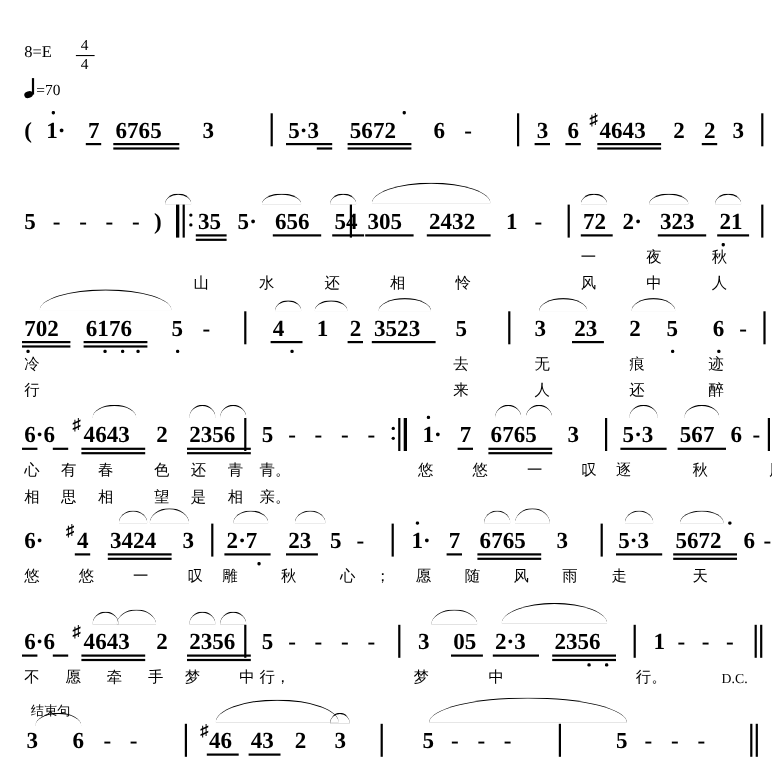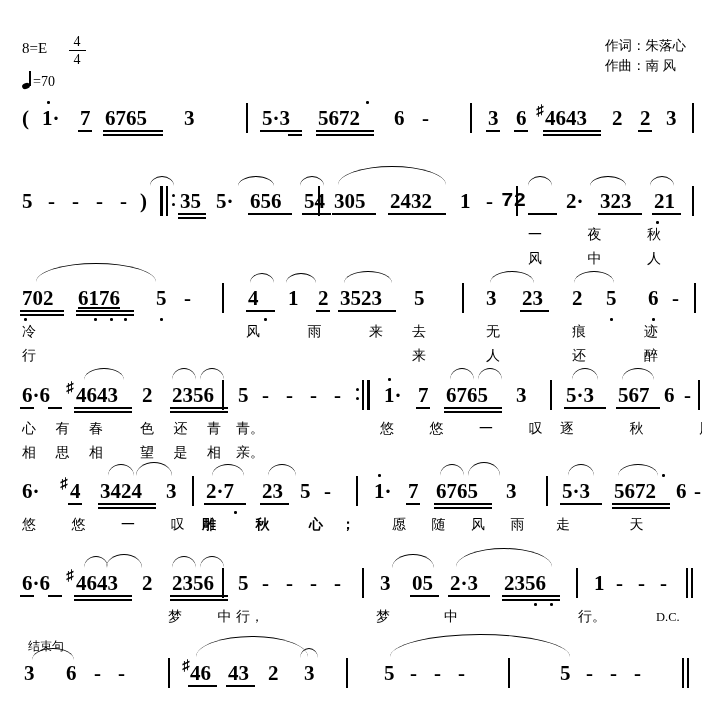--- a/index.html
+++ b/index.html
@@ -72,24 +72,20 @@
       <span class="bar"></span>
       <span class="num">4</span>
     </div>
     <div class="tempo">
       <span class="qnote">
         <span class="head"></span><span class="stem"></span>
       </span><span>=70</span>
     </div>
   </div>
 
-  <div class="credits">
-    <div>作词：朱落心</div>
-    <div>作曲：南  风</div>
-  </div>
 
   <div class="line" style="top:105px;">
     <div class="notes">
       <span class="n thin" style="left:22px;">(</span>
       <span class="n" style="left:42px;">1·</span>
       <div class="dot" style="left:47px;top:-4px;"></div>
       <span class="n" style="left:80px;">7</span>
       <div class="beam" style="left:78px;top:25px;width:14px;"></div>
       <span class="n" style="left:105px;">6765</span>
       <div class="beam" style="left:103px;top:25px;width:60px;"></div>
@@ -160,45 +156,46 @@
       <span class="n" style="left:334px;">305</span>
       <div class="beam" style="left:332px;top:25px;width:44px;"></div>
       <span class="n" style="left:390px;">2432</span>
       <div class="beam" style="left:388px;top:25px;width:58px;"></div>
       <span class="n" style="left:460px;">1</span>
       <span class="n thin" style="left:486px;">-</span>
 
       <div class="bl" style="left:516px;top:-2px;height:30px;"></div>
 
       <div class="tie" style="left:528px;top:-12px;width:24px;"></div>
-      <span class="n" style="left:501px;font-family:Liberation Mono, monospace;">72</span>
+      <span class="n" style="left:530px;">72</span>
       <div class="beam" style="left:528px;top:25px;width:29px;"></div>
       <span class="n" style="left:566px;">2·</span>
       <div class="tie" style="left:590px;top:-12px;width:36px;"></div>
       <span class="n" style="left:600px;">323</span>
       <div class="beam" style="left:598px;top:25px;width:44px;"></div>
       <div class="tie" style="left:650px;top:-12px;width:24px;"></div>
       <span class="n" style="left:654px;">21</span>
       <div class="beam" style="left:652px;top:25px;width:29px;"></div>
       <div class="dot" style="left:656px;top:33px;"></div>
       <div class="bl" style="left:692px;top:-2px;height:30px;"></div>
     </div>
 
+    <div class="lyr" style="left:176px;top:62px;letter-spacing:21px;">山 水 还 相 怜</div>
     <div class="lyr" style="left:528px;top:38px;letter-spacing:21px;">一 夜 秋 水</div>
     <div class="lyr" style="left:528px;top:62px;letter-spacing:21px;">风 中 人 独</div>
   </div>
 
   <div class="line" style="top:285px;">
     <div class="notes">
       <div class="tie" style="left:36px;top:-22px;width:120px;height:18px;"></div>
       <span class="n" style="left:22px;">702</span>
       <div class="beam" style="left:20px;top:25px;width:44px;"></div>
       <div class="beam" style="left:20px;top:29px;width:44px;"></div>
       <div class="dot" style="left:24px;top:33px;"></div>
-      <span class="n" style="left:78px;text-decoration:underline;">6176</span>
+      <span class="n" style="left:78px;">6176</span>
       <div class="beam" style="left:76px;top:25px;width:58px;"></div>
       <div class="beam" style="left:76px;top:29px;width:58px;"></div>
       <div class="dot" style="left:94px;top:33px;"></div>
       <div class="dot" style="left:110px;top:33px;"></div>
       <div class="dot" style="left:124px;top:33px;"></div>
       <span class="n" style="left:156px;">5</span>
       <div class="dot" style="left:160px;top:33px;"></div>
       <span class="n thin" style="left:184px;">-</span>
 
       <div class="bl" style="left:222px;top:-2px;height:30px;"></div>
@@ -227,21 +224,20 @@
       <span class="n" style="left:606px;">5</span>
       <div class="dot" style="left:610px;top:33px;"></div>
       <span class="n" style="left:648px;">6</span>
       <div class="dot" style="left:652px;top:33px;"></div>
       <span class="n thin" style="left:672px;">-</span>
       <div class="bl" style="left:694px;top:-2px;height:30px;"></div>
     </div>
 
     <div class="lyr" style="left:22px;top:38px;">冷</div>
     <div class="lyr" style="left:22px;top:62px;">行</div>
-    <div class="lyr" style="left:246px;top:38px;letter-spacing:22px;">风 雨 来</div>
     <div class="lyr" style="left:412px;top:38px;">去</div>
     <div class="lyr" style="left:412px;top:62px;">来</div>
     <div class="lyr" style="left:486px;top:38px;">无</div>
     <div class="lyr" style="left:486px;top:62px;">人</div>
     <div class="lyr" style="left:572px;top:38px;">痕</div>
     <div class="lyr" style="left:572px;top:62px;">还</div>
     <div class="lyr" style="left:644px;top:38px;">迹</div>
     <div class="lyr" style="left:644px;top:62px;">醉</div>
   </div>
 
@@ -357,22 +353,22 @@
       <div class="tie" style="left:618px;top:-14px;width:40px;height:11px;"></div>
       <span class="n" style="left:614px;">5672</span>
       <div class="beam" style="left:612px;top:25px;width:58px;"></div>
       <div class="beam" style="left:612px;top:29px;width:58px;"></div>
       <div class="dot" style="left:662px;top:-4px;"></div>
       <span class="n" style="left:676px;">6</span>
       <span class="n thin" style="left:694px;">-</span>
     </div>
 
     <div class="lyr" style="left:22px;top:38px;letter-spacing:16px;">悠 悠 一 叹</div>
-    <div class="lyr" style="left:202px;top:38px;letter-spacing:18px;font-weight:bold;">雕 秋 心；</div>
-    <div class="lyr" style="left:392px;top:38px;letter-spacing:11px;">愿 随 风 雨</div>
+    <div class="lyr" style="left:202px;top:38px;letter-spacing:18px;">雕 秋 心；</div>
+    <div class="lyr" style="left:378px;top:38px;letter-spacing:11px;font-family:Liberation Mono, monospace;">愿 随 风 雨</div>
     <div class="lyr" style="left:556px;top:38px;letter-spacing:28px;">走 天 涯，</div>
   </div>
 
   <div class="line" style="top:570px;">
     <div class="notes">
       <span class="n" style="left:22px;">6·6</span>
       <div class="beam" style="left:20px;top:25px;width:14px;"></div>
       <div class="beam" style="left:48px;top:25px;width:14px;"></div>
       <span class="sharp" style="left:66px;top:-2px;">♯</span>
       <div class="tie" style="left:84px;top:-14px;width:24px;height:11px;"></div>
@@ -413,20 +409,21 @@
       <div class="bl" style="left:576px;top:-2px;height:30px;"></div>
 
       <span class="n" style="left:594px;">1</span>
       <span class="n thin" style="left:616px;">-</span>
       <span class="n thin" style="left:638px;">-</span>
       <span class="n thin" style="left:660px;">-</span>
       <div class="bl" style="left:686px;top:-2px;height:30px;"></div>
       <div class="bl thick" style="left:691px;top:-2px;height:30px;width:2.4px;"></div>
     </div>
 
+    <div class="lyr" style="left:22px;top:38px;letter-spacing:10px;">不 愿 牵 手</div>
     <div class="lyr" style="left:168px;top:38px;letter-spacing:16px;">梦 中</div>
     <div class="lyr" style="left:236px;top:38px;">行，</div>
     <div class="lyr" style="left:376px;top:38px;">梦</div>
     <div class="lyr" style="left:444px;top:38px;">中</div>
     <div class="lyr" style="left:578px;top:38px;">行。</div>
     <div class="anno" style="left:656px;top:40px;font-size:12.5px;">D.C.</div>
   </div>
 
   <div class="line" style="top:660px;">
     <div class="anno" style="left:28px;top:-22px;">结束句</div>

